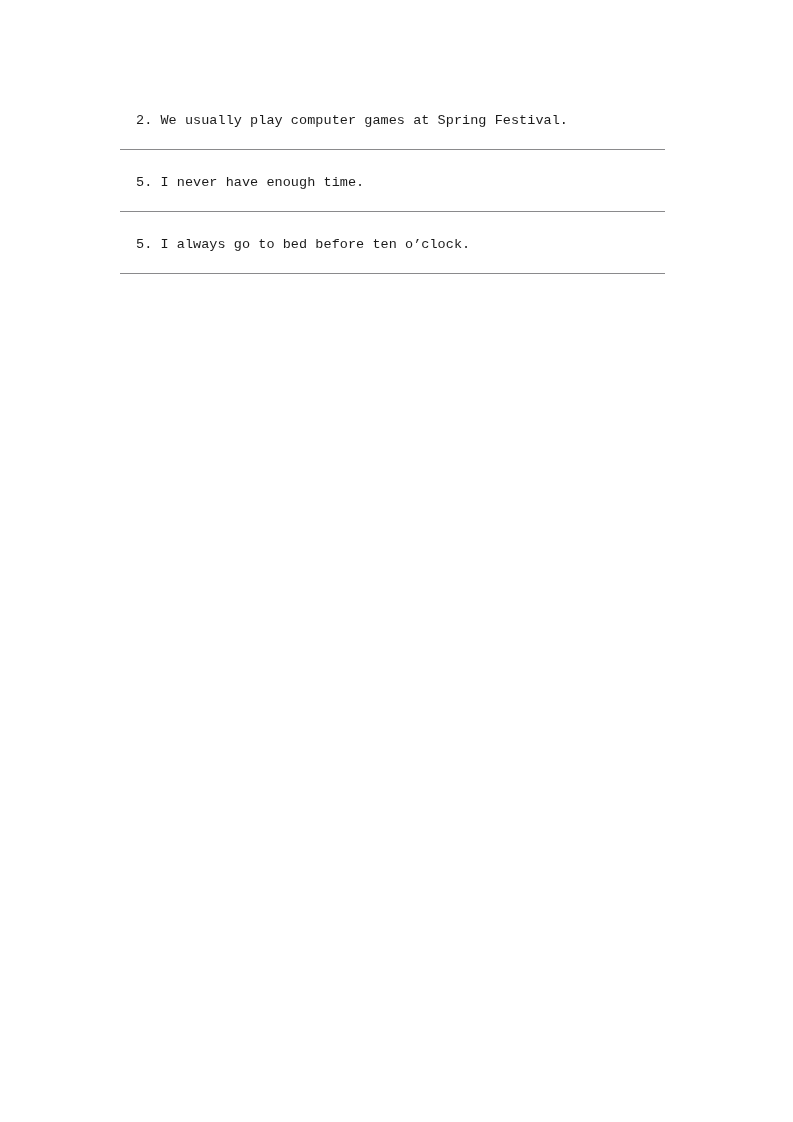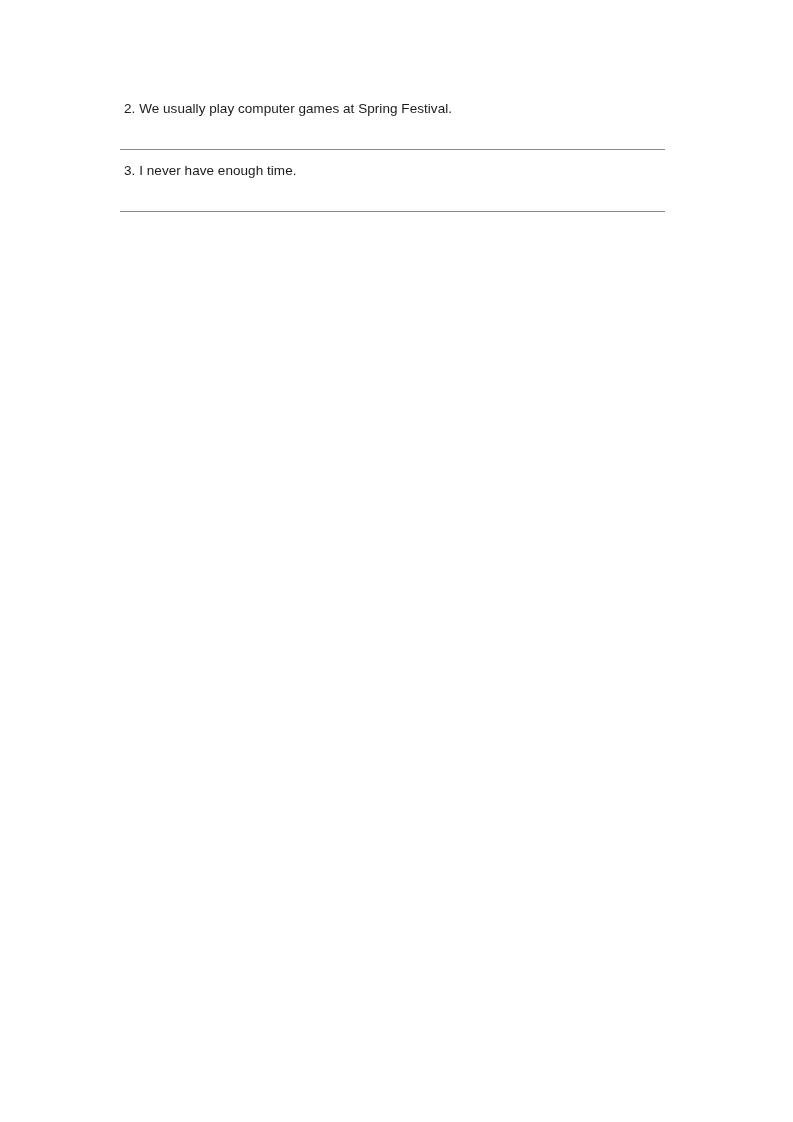--- a/index.html
+++ b/index.html
@@ -29,23 +29,23 @@
 
   .exercise-block {
     position: relative;
     height: 62px;
   }
 
   .exercise-sentence {
     position: absolute;
     left: 0;
     top: 0;
-    margin: 4px;
+    margin: 16px;
     padding: 0;
-    font-family: Liberation Sans, sans-serif;
+    font-family: Liberation Mono, monospace;
     font-size: 13.5px;
     line-height: 17px;
     color: #1b1b1b;
     white-space: nowrap;
     letter-spacing: 0.05px;
   }
 
   .answer-rule {
     position: absolute;
     left: 0;
@@ -74,23 +74,27 @@
 <div class="page">
 
   <div class="content">
 
     <div class="exercise-block">
       <p class="exercise-sentence">2. We usually play computer games at Spring Festival.</p>
       <hr class="answer-rule">
     </div>
 
     <div class="exercise-block">
-      <p class="exercise-sentence">3. I never have enough time.</p>
+      <p class="exercise-sentence">5. I never have enough time.</p>
       <hr class="answer-rule">
     </div>
 
 
+    <div class="exercise-block">
+      <p class="exercise-sentence">5. I always go to bed before ten o’clock.</p>
+      <hr class="answer-rule">
+    </div>
 
   </div>
 
   <div class="blank-area"></div>
 
 </div>
 
 </body></html>

